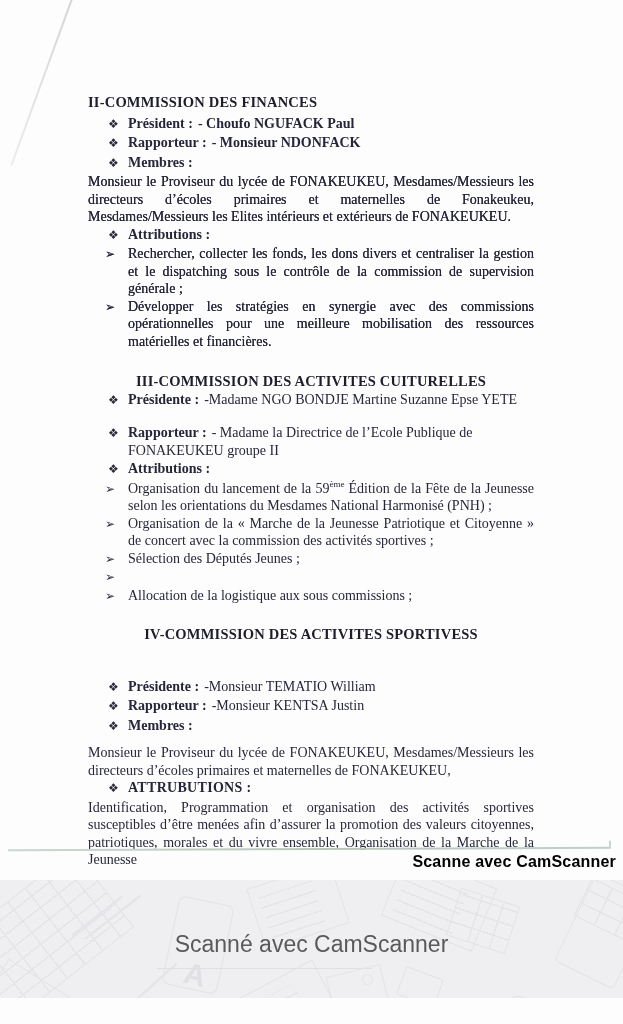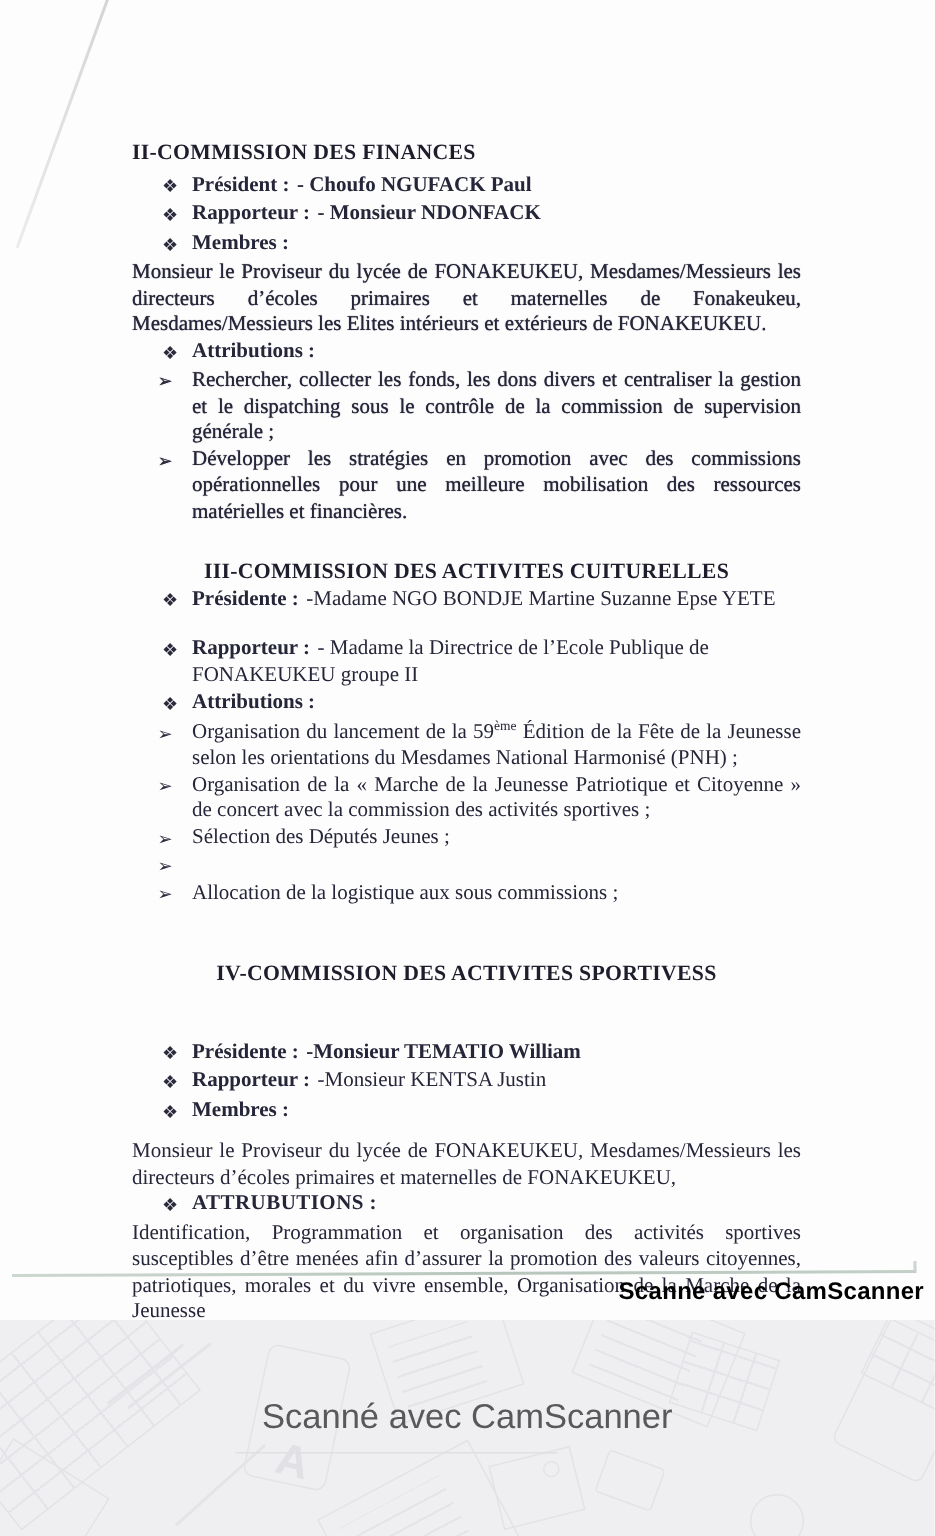--- a/index.html
+++ b/index.html
@@ -37,37 +37,37 @@
   .bold-all .txt{font-weight:bold;}
   .cont-line{margin:0 0 1px 117px;font-weight:bold;}
   .para{margin:1px 0 0 0;text-align:justify;}
   .heavy{text-shadow:0 0 .6px currentColor;}
   .arrow-item{display:flex;align-items:flex-start;margin:0 0 0 17px;}
   .arrow-item .marker{flex:none;width:23px;font-size:12px;color:#2a2a3c;padding-top:1px;}
   .arrow-item .txt{flex:1;text-align:justify;}
   sup{font-size:9px;line-height:0;}
   .gap-sm{margin-top:15px;}
   .sec-cult .h-center{margin-top:23px;}
-  .sec-sport .h-center{margin-top:36px;margin-bottom:34px;}
+  .sec-sport .h-center{margin-top:21px;margin-bottom:34px;}
   .sec-sport .para-members{margin-top:9px;}
   .attr-caps .txt{font-weight:bold;letter-spacing:.3px;}
 
   .scan-line{
     position:absolute;top:848px;left:8px;width:603px;height:2px;
     background:linear-gradient(90deg,#ccd7d0,#b7c5bc 55%,#c3d0c8);
     transform:rotate(-0.25deg);
   }
   .scan-line .tick{position:absolute;right:0;top:-6px;width:2px;height:7px;background:#ccd6d0;}
   .wm-small{
     position:absolute;top:853px;right:7px;
     font-family:"Liberation Sans","DejaVu Sans",sans-serif;
     font-weight:bold;font-size:16px;color:#000000;letter-spacing:.2px;
   }
   .band{
-    position:absolute;top:880px;left:0;width:623px;height:144px;
+    position:absolute;top:880px;left:0;width:623px;height:118px;
     background:#efeff1;overflow:hidden;
   }
   .wm-large{
     position:absolute;top:51px;left:0;width:100%;text-align:center;
     font-family:"Liberation Sans","DejaVu Sans",sans-serif;
     font-size:23px;color:#59595c;
   }
   .wm-underline{position:absolute;top:88px;left:157px;width:215px;height:1px;background:#e0e0e3;}
   .dd{position:absolute;border:1.5px solid #e3e3e7;}
   .dd-grid{
@@ -121,21 +121,21 @@
         <span class="marker">❖</span>
         <div class="txt">Attributions :</div>
       </div>
 
       <div class="arrow-item heavy">
         <span class="marker">➢</span>
         <div class="txt">Rechercher, collecter les fonds, les dons divers et centraliser la gestion et le dispatching sous le contrôle de la commission de supervision générale ;</div>
       </div>
       <div class="arrow-item heavy">
         <span class="marker">➢</span>
-        <div class="txt">Développer les stratégies en promotion avec des commissions opérationnelles pour une meilleure mobilisation des ressources matérielles et financières.</div>
+        <div class="txt">Développer les stratégies en synergie avec des commissions opérationnelles pour une meilleure mobilisation des ressources matérielles et financières.</div>
       </div>
     </section>
 
     <section class="sec-cult">
       <h2 class="h-center">III-COMMISSION DES ACTIVITES CUITURELLES</h2>
 
       <div class="kv">
         <span class="marker">❖</span>
         <div class="txt"><span class="lbl">Présidente :</span><span class="val">-Madame NGO BONDJE Martine Suzanne Epse YETE</span></div>
       </div>
@@ -169,21 +169,21 @@
         <span class="marker">➢</span>
         <div class="txt">Allocation de la logistique aux sous commissions ;</div>
       </div>
     </section>
 
     <section class="sec-sport">
       <h2 class="h-center">IV-COMMISSION DES ACTIVITES SPORTIVESS</h2>
 
       <div class="kv bold-all">
         <span class="marker">❖</span>
-        <div class="txt"><span class="lbl">Présidente :</span><span class="val" style="font-weight:bold">-Monsieur TEMATIO William</span></div>
+        <div class="txt"><span class="lbl">Présidente :</span><span class="val" style="font-weight:normal">-Monsieur TEMATIO William</span></div>
       </div>
       <div class="kv">
         <span class="marker">❖</span>
         <div class="txt"><span class="lbl">Rapporteur :</span><span class="val">-Monsieur KENTSA Justin</span></div>
       </div>
       <div class="kv">
         <span class="marker">❖</span>
         <div class="txt lbl">Membres :</div>
       </div>
 

